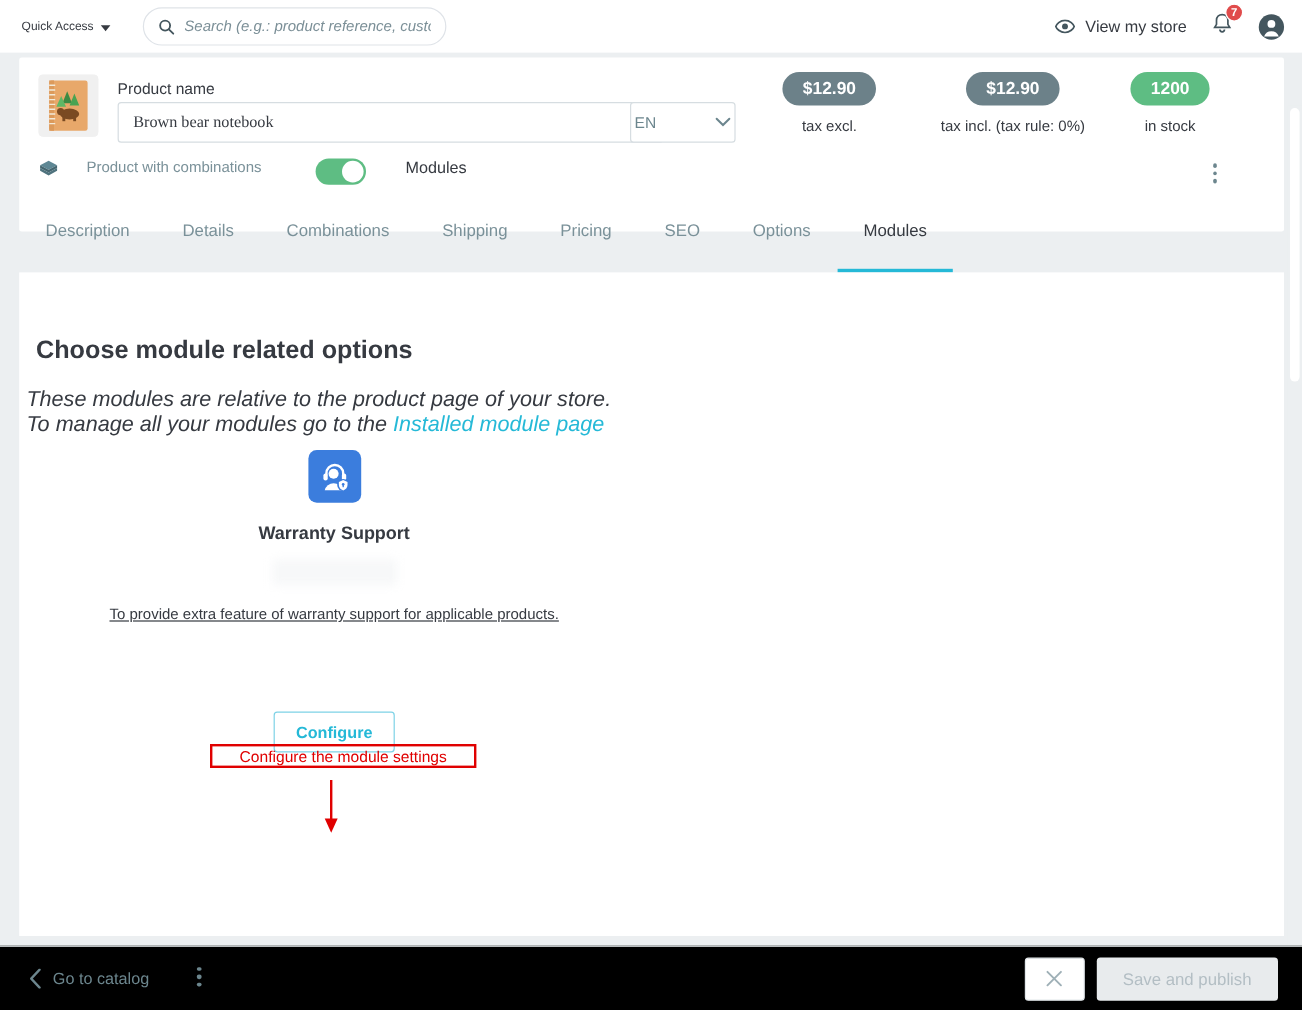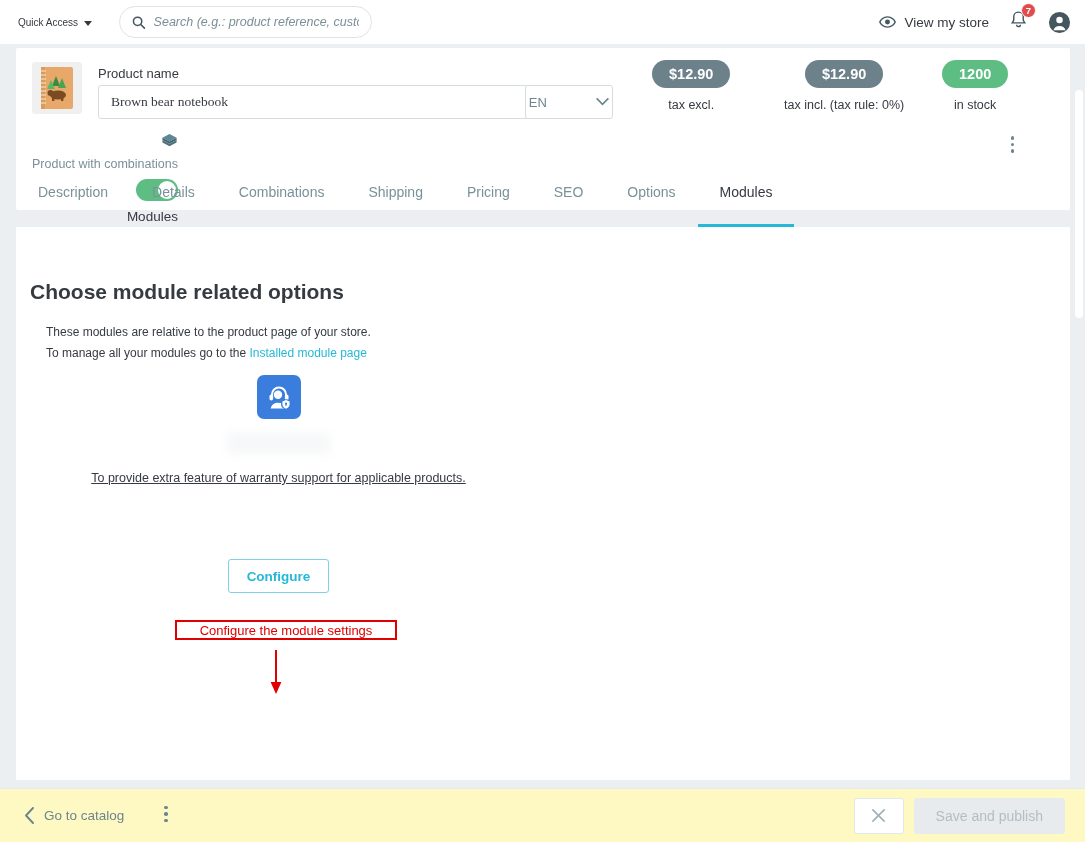--- a/index.html
+++ b/index.html
@@ -79,21 +79,21 @@
   }
   .scrollbar-thumb {
     position: absolute; top: 2px; right: 2px;
     width: 8px; height: 228px;
     background: #ffffff; border-radius: 4px;
   }
 
   
   .product-header {
     position: absolute; top: 4px; left: 16px;
-    width: 1054px; height: 162px;
+    width: 1054px; height: 145px;
     background: #ffffff;
     border-radius: 2px;
   }
   .thumb {
     position: absolute; left: 16px; top: 14px;
     width: 50px; height: 52px;
     background: #f0f0f0;
     border-radius: 4px;
     overflow: hidden;
   }
@@ -111,21 +111,21 @@
   }
   .lang-select {
     position: absolute; left: 509px; top: 37px;
     width: 88px; height: 34px;
     border: 1px solid #d6dde1; border-radius: 3px;
     display: flex; align-items: center; justify-content: space-around;
     font-size: 13px; color: #6c868e; cursor: pointer; background:#fff;gap:44px;
   }
   .combo-row {
     position: absolute; left: 16px; top: 84px;
-    display: flex; align-items: flex-end; gap: 8px; flex-direction: column;
+    display: flex; align-items: flex-start; gap: 23px;
   }
   .combo-label { font-size: 12.5px; color: #7a9199; }
   .switch {
     width: 42px; height: 22px; border-radius: 11px;
     background: #5ebd83; position: relative; cursor: pointer;
     margin-left: 22px;
   }
   .switch::after {
     content: ''; position: absolute;
     right: 2px; top: 2px;
@@ -179,22 +179,22 @@
   .panel {
     position: absolute; top: 183px; left: 16px;
     width: 1054px; height: 553px;
     background: #ffffff;
   }
   .panel-title {
     position: absolute; left: 14px; top: 53px;
     font-size: 21px; font-weight: bold; color: #363a41;
   }
   .panel-sub {
-    position: absolute; left: 30px; top: 95px;
-    font-size: 12px; color: #363a41; line-height: 21px;
+    position: absolute; left: 6px; top: 95px;
+    font-size: 18px; color: #363a41; line-height: 21px; font-style: italic;
   }
   .link { color: #25b9d7; cursor: pointer; }
 
   .module-card {
     position: absolute; left: 14px; top: 148px;
     width: 497px; text-align: center;
   }
   .module-icon {
     width: 44px; height: 44px; border-radius: 7px;
     background: #3b7ddd; margin: 0 auto;
@@ -231,21 +231,21 @@
     display: flex; align-items: center; justify-content: center;
     font-size: 13px; color: #e00000;
     z-index: 5;
   }
   .annot-arrow { position: absolute; left: 268px; top: 606px; z-index: 5; }
 
   
   .footer {
     position: absolute; bottom: 0; left: 0;
     width: 1085px; height: 54px;
-    background: #fef9c3;
+    background: #000000;
     border-top: 1px solid #e5eaed;
     display: flex; align-items: center;
   }
   .go-catalog {
     margin-left: 24px; display: flex; align-items: center; gap: 9px;
     font-size: 13.5px; color: #6c868e; cursor: pointer;
   }
   .footer-kebab { margin-left: 40px; cursor: pointer; }
   .footer-kebab span {
     display: block; width: 3.5px; height: 3.5px; border-radius: 50%;
@@ -417,20 +417,21 @@
           <rect x="4.5" y="11.5" width="3.6" height="6" rx="1.8" fill="#fff"></rect>
           <rect x="19.9" y="11.5" width="3.6" height="6" rx="1.8" fill="#fff"></rect>
           <circle cx="13" cy="11.8" r="4.2" fill="#fff"></circle>
           <path d="M5.6 25.5a7.6 7.6 0 0 1 14.8 0z" fill="#fff"></path>
           <circle cx="21" cy="21.2" r="5" fill="#3b7ddd"></circle>
           <path d="M21 17.1l3.6 1.5v2.6c0 2.2-1.6 3.9-3.6 4.5-2-.6-3.6-2.3-3.6-4.5v-2.6z" fill="#fff"></path>
           <circle cx="21" cy="20.6" r="1.1" fill="#3b7ddd"></circle>
           <rect x="20.45" y="21" width="1.1" height="2" fill="#3b7ddd"></rect>
         </svg>
       </div>
+      <div class="module-name">Warranty Support</div>
       <div class="module-version-blur"></div>
       <div class="module-desc">To provide extra feature of warranty support for applicable products.</div>
       <button class="configure-btn">Configure</button>
     </div>
   </div>
 
   <div class="annot-box">
     <span>Configure the module settings</span>
   </div>
   <svg class="annot-arrow" width="16" height="46" viewBox="0 0 16 46">

